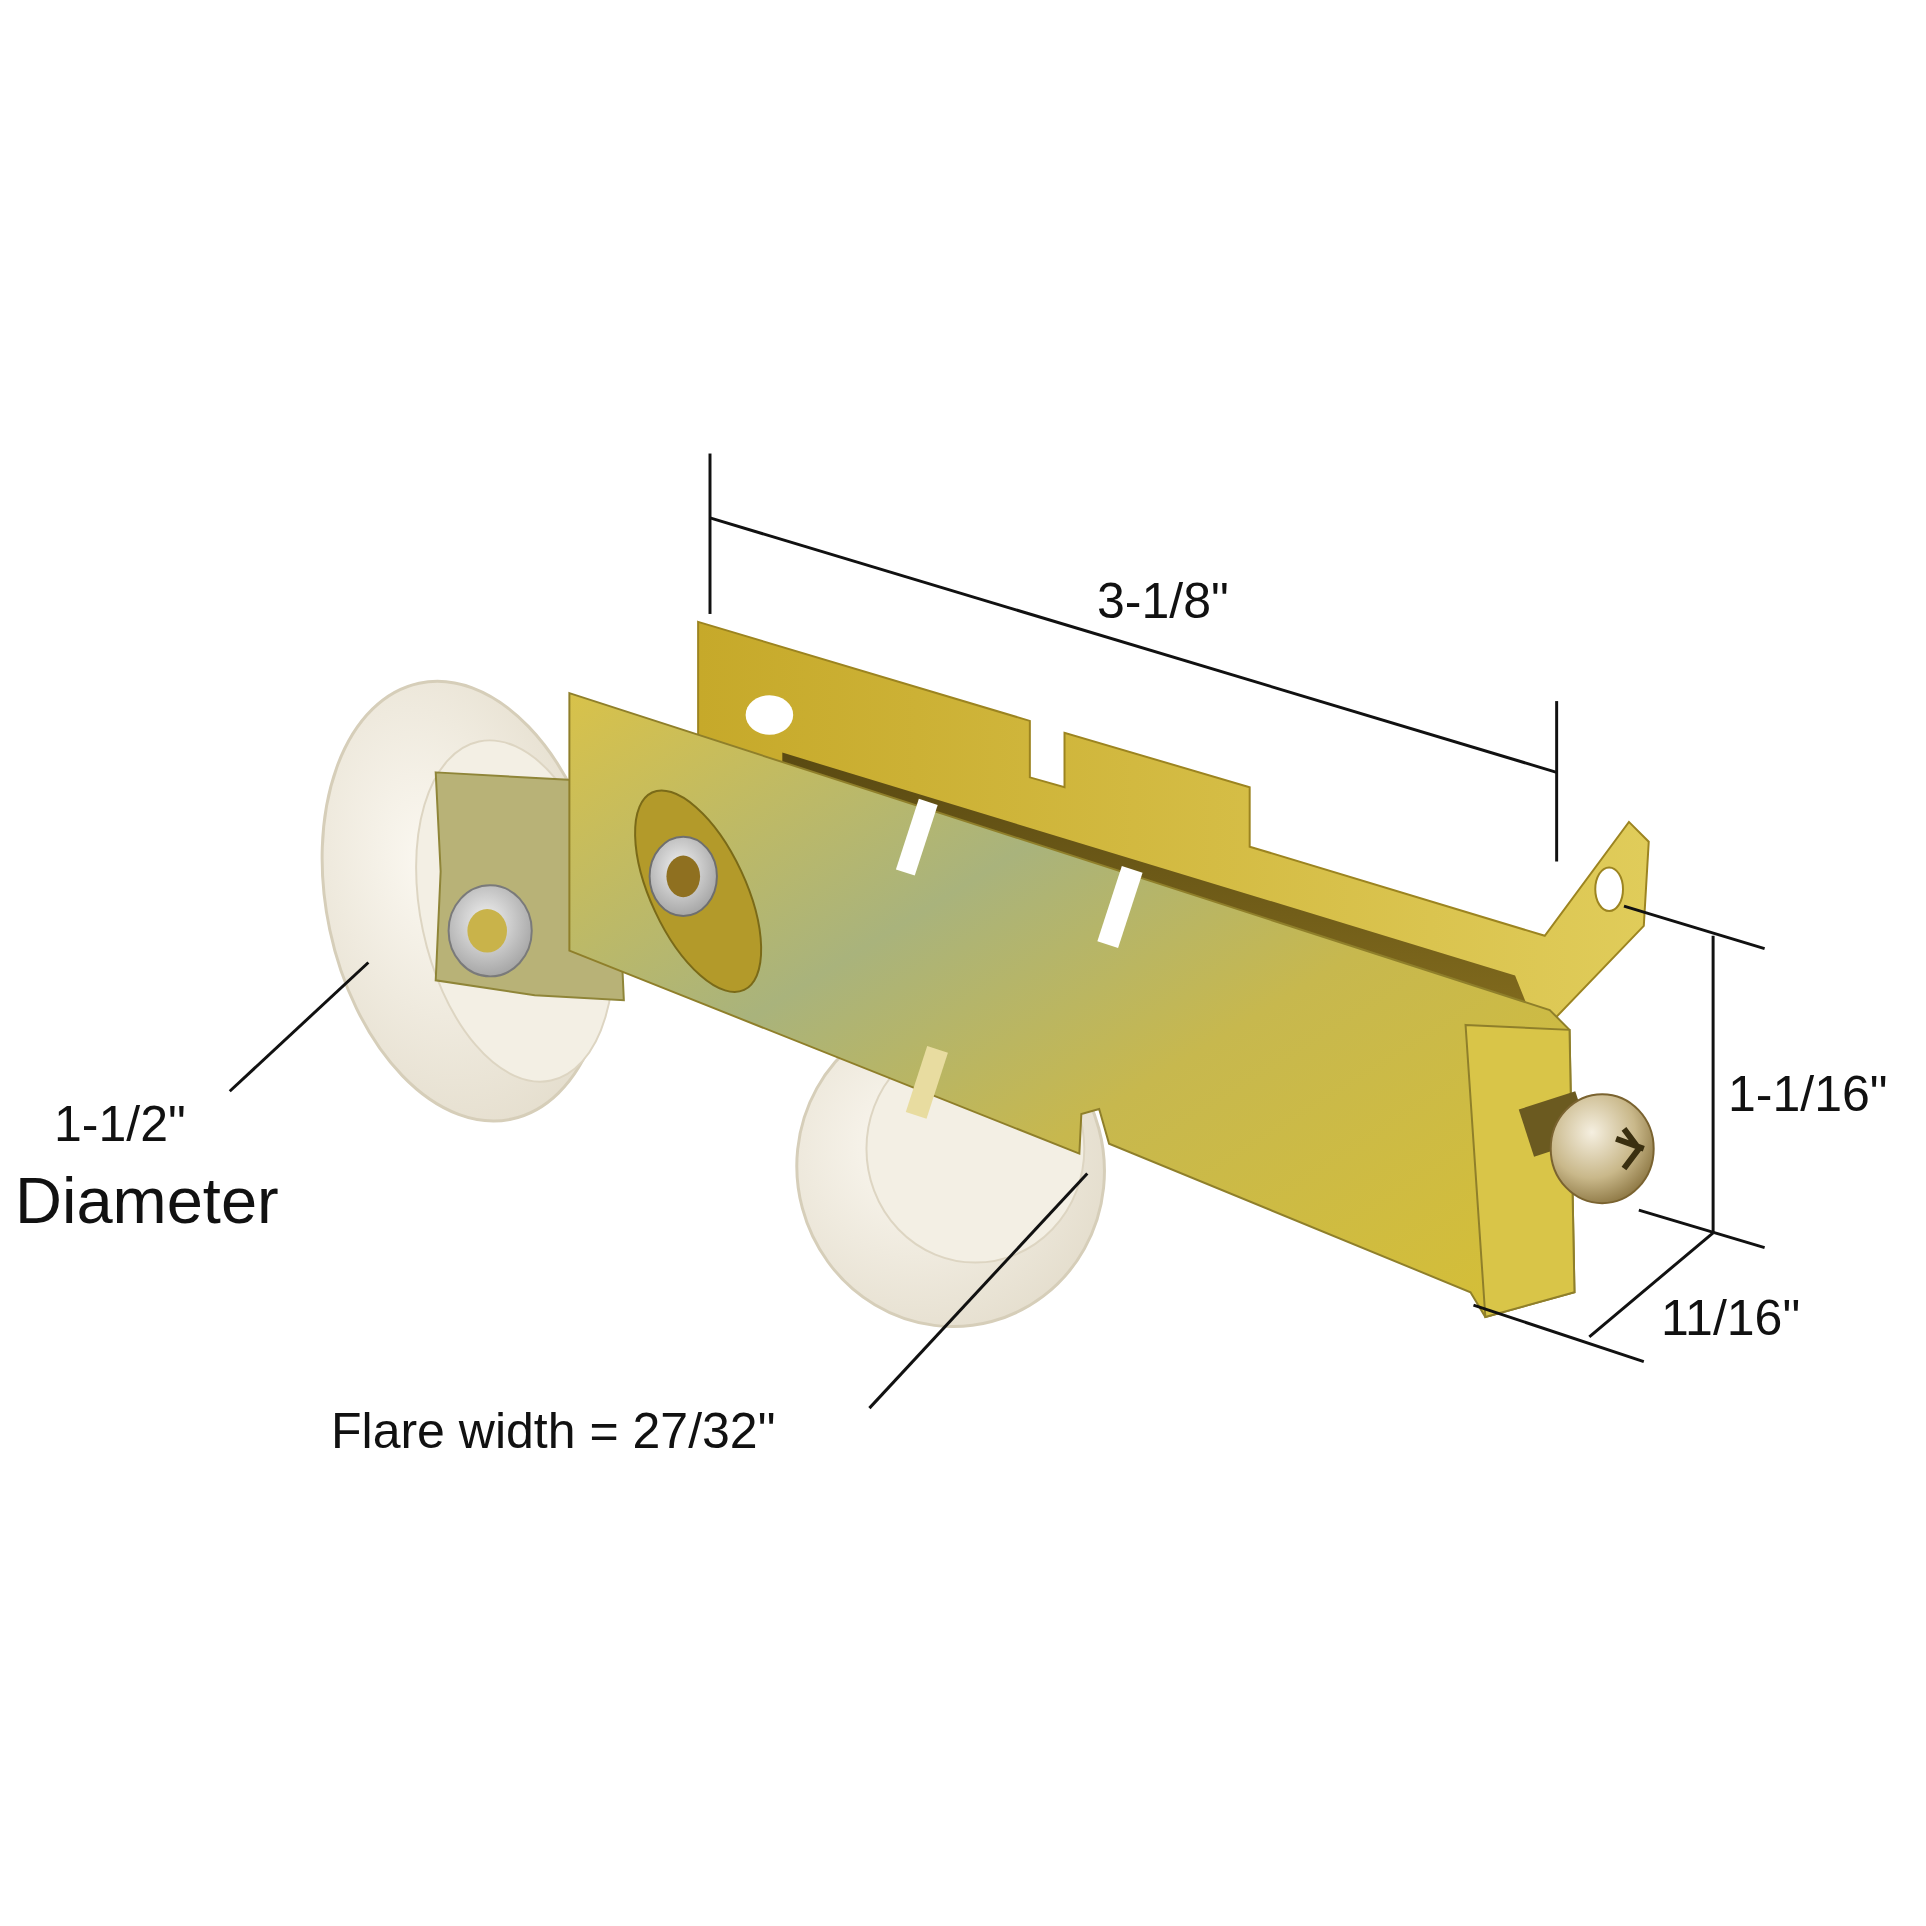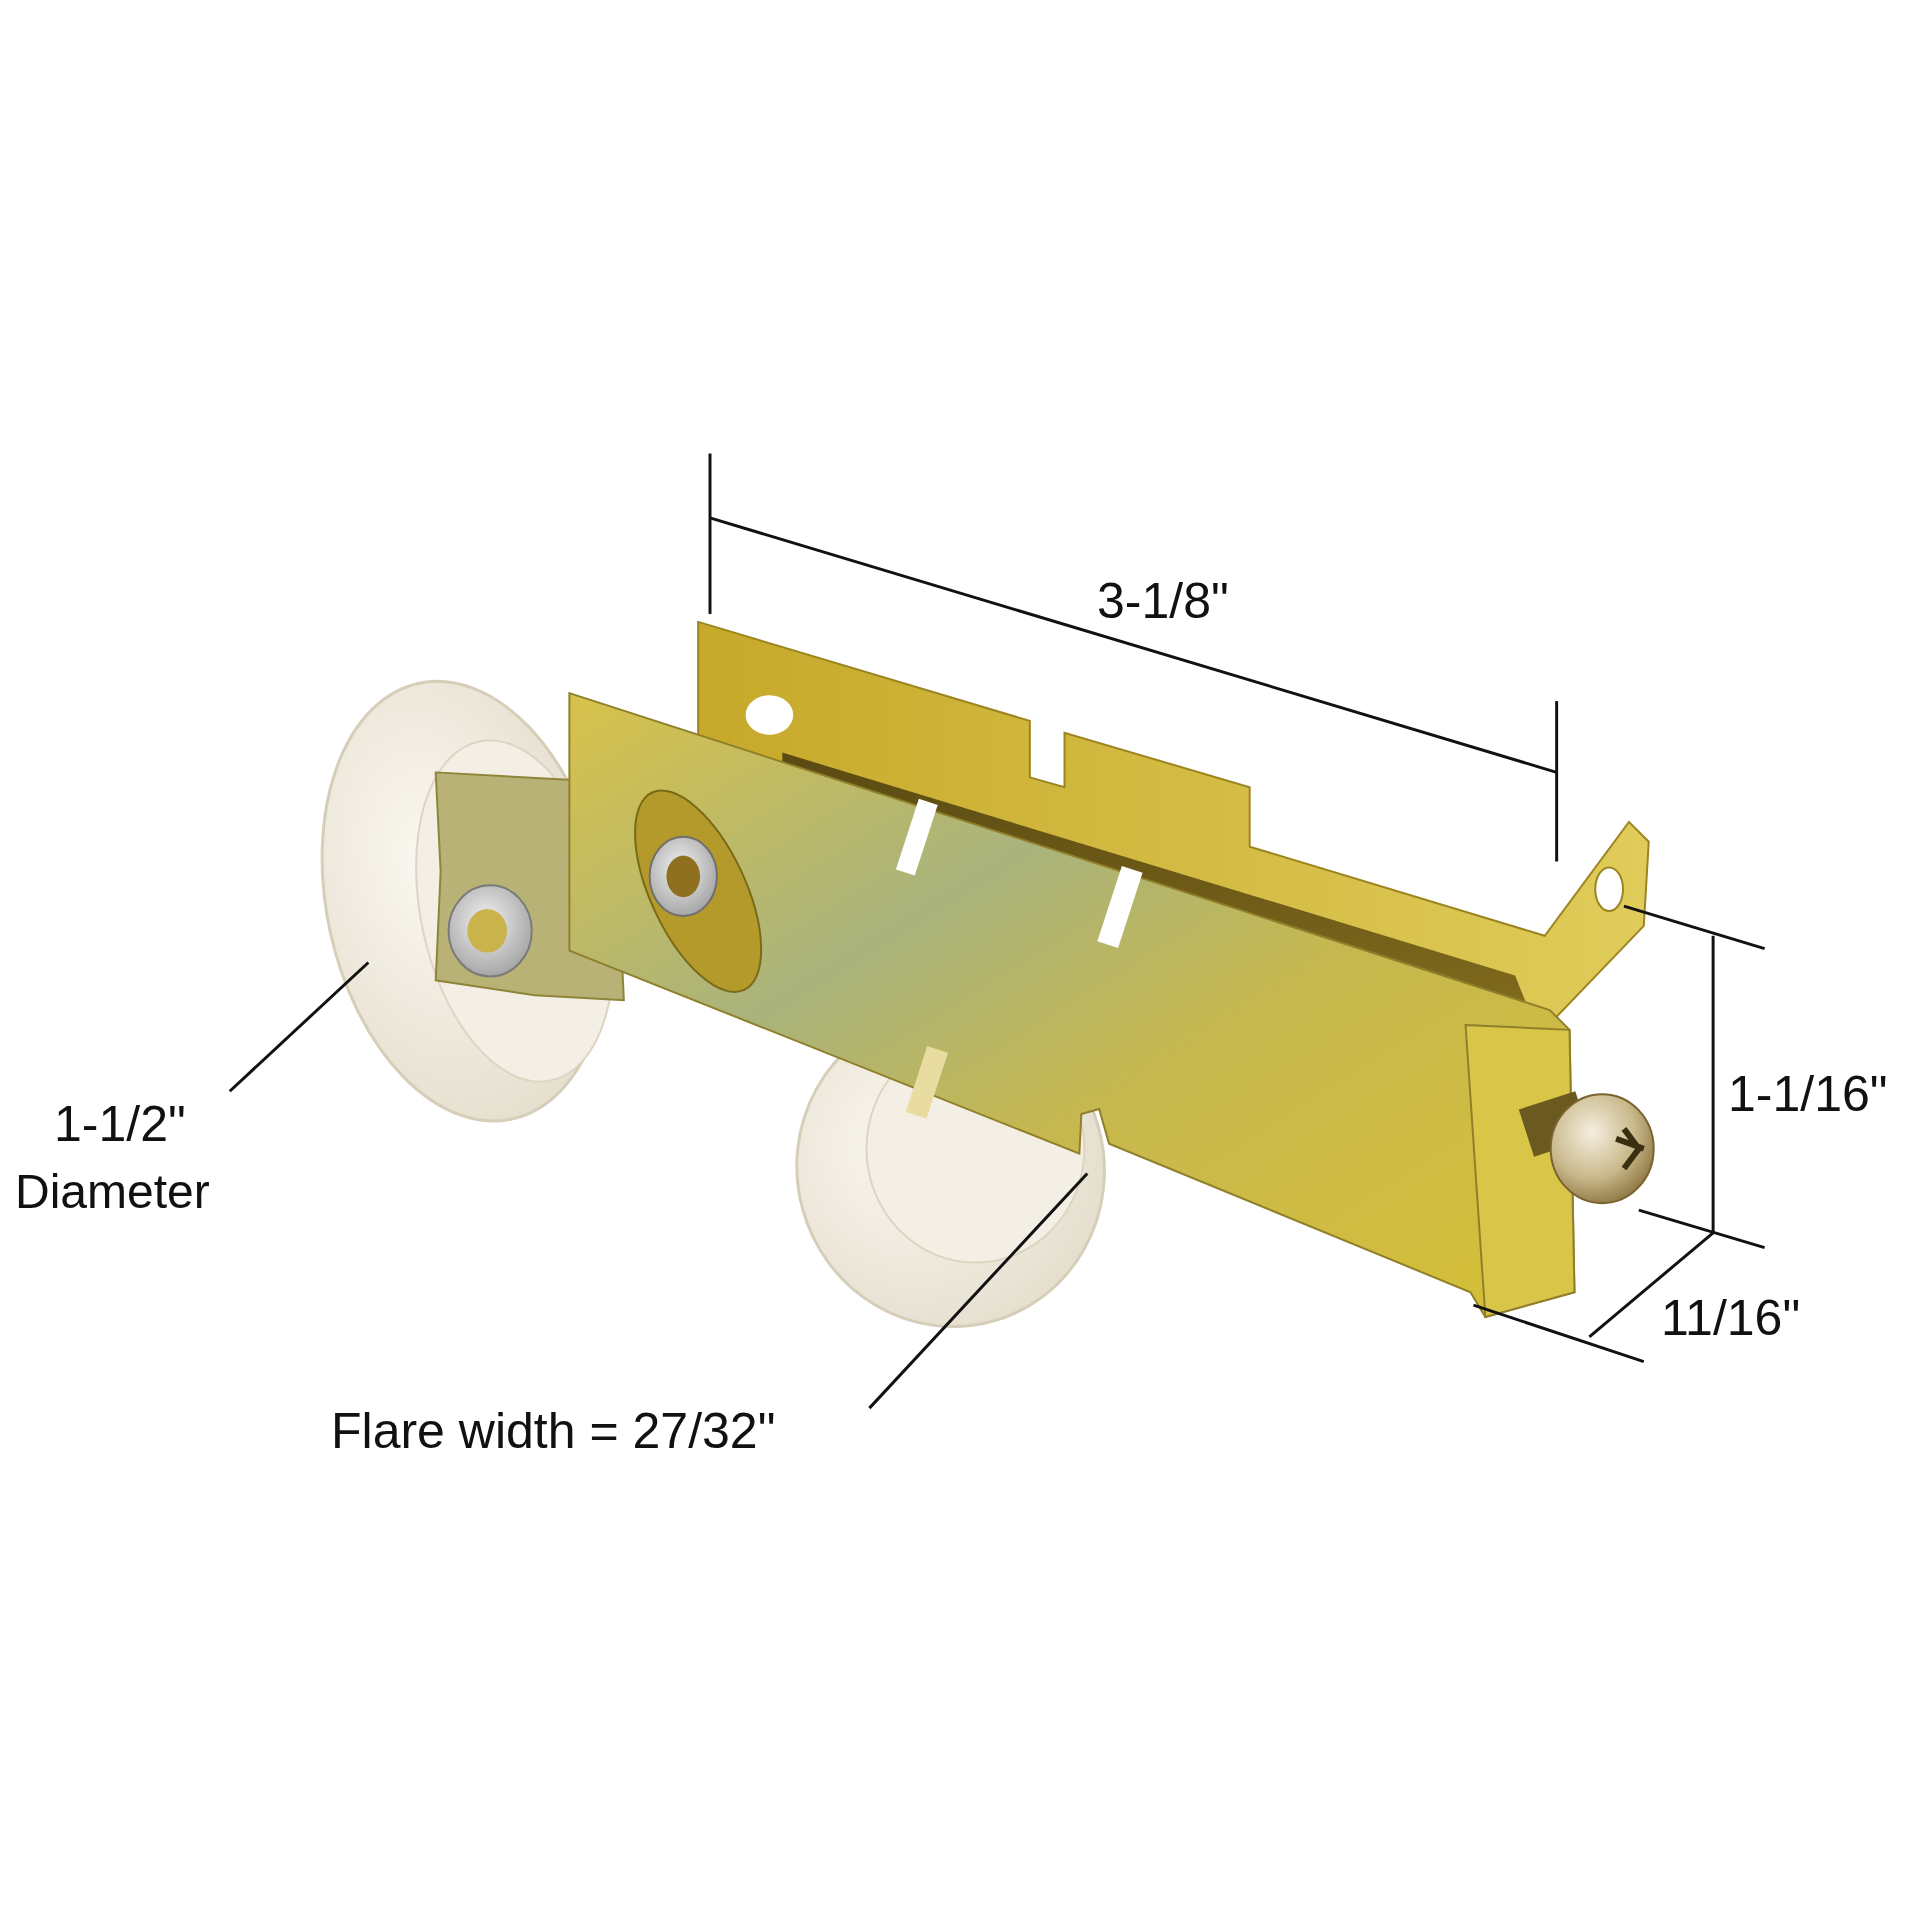--- a/index.html
+++ b/index.html
@@ -3,21 +3,21 @@
 <meta charset="utf-8">
 <style>
   html, body { margin:0; padding:0; background:#ffffff; }
   body { width:1927px; height:1927px; position:relative; overflow:hidden; font-family:"Liberation Sans", sans-serif; }
   .canvas { position:absolute; left:0; top:0; width:1927px; height:1927px; }
   .label { position:absolute; color:#111111; font-family:"Liberation Sans", sans-serif; white-space:nowrap; line-height:1; }
   .lbl-len { left:1097px; top:576px; font-size:50px; }
   .lbl-height { left:1728px; top:1069px; font-size:50px; }
   .lbl-depth { left:1661px; top:1293px; font-size:50px; }
   .lbl-dia1 { left:54px; top:1099px; font-size:50px; }
-  .lbl-dia2 { left:15px; top:1168px; font-size:48px; }
+  .lbl-dia2 { left:15px; top:1168px; font-size:65px; }
   .lbl-flare { left:331px; top:1406px; font-size:50px; }
 </style>
 </head>
 <body>
 
 <div class="canvas">
   <svg width="1927" height="1927" viewBox="0 0 1946 1946" xmlns="http://www.w3.org/2000/svg">
     <defs>
       <linearGradient id="brass" x1="0" y1="0" x2="1" y2="1">
         <stop offset="0" stop-color="#d8c24a"></stop>

